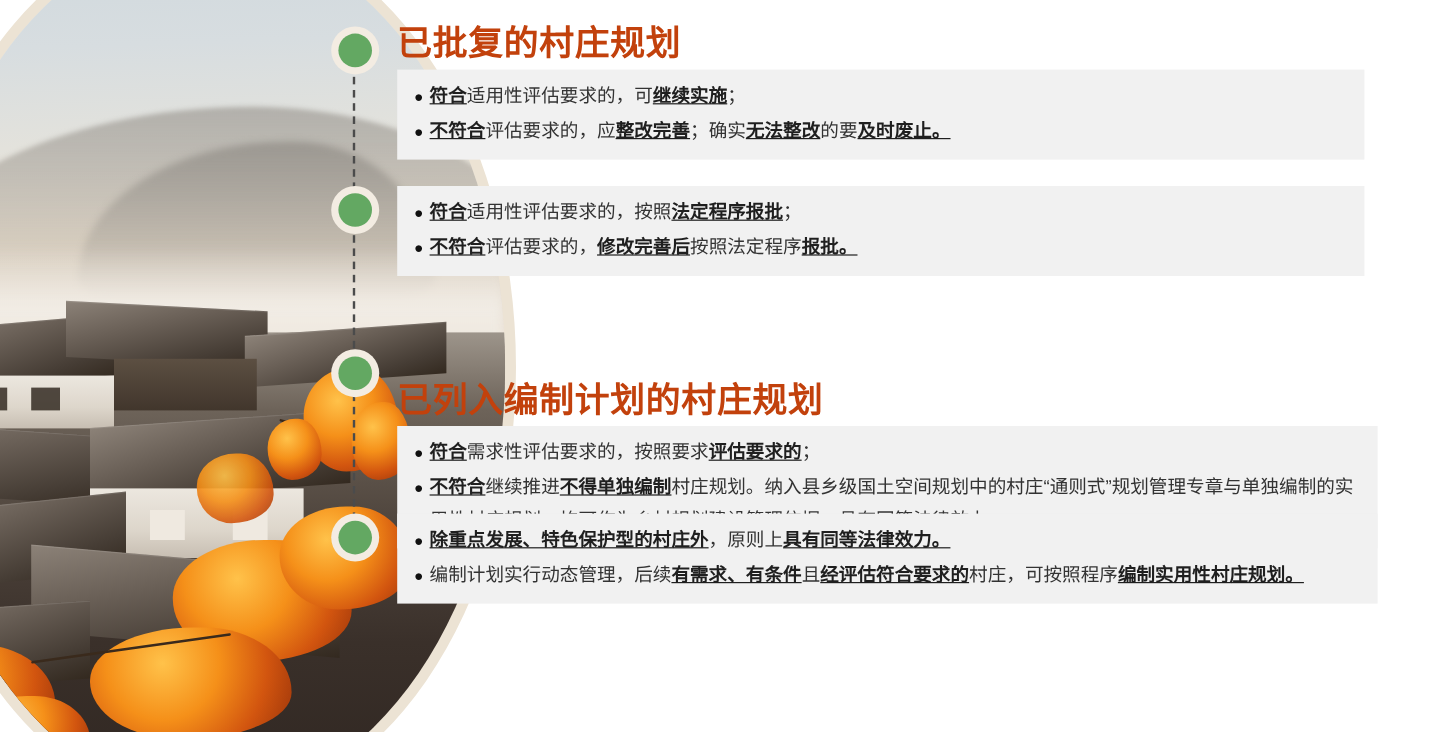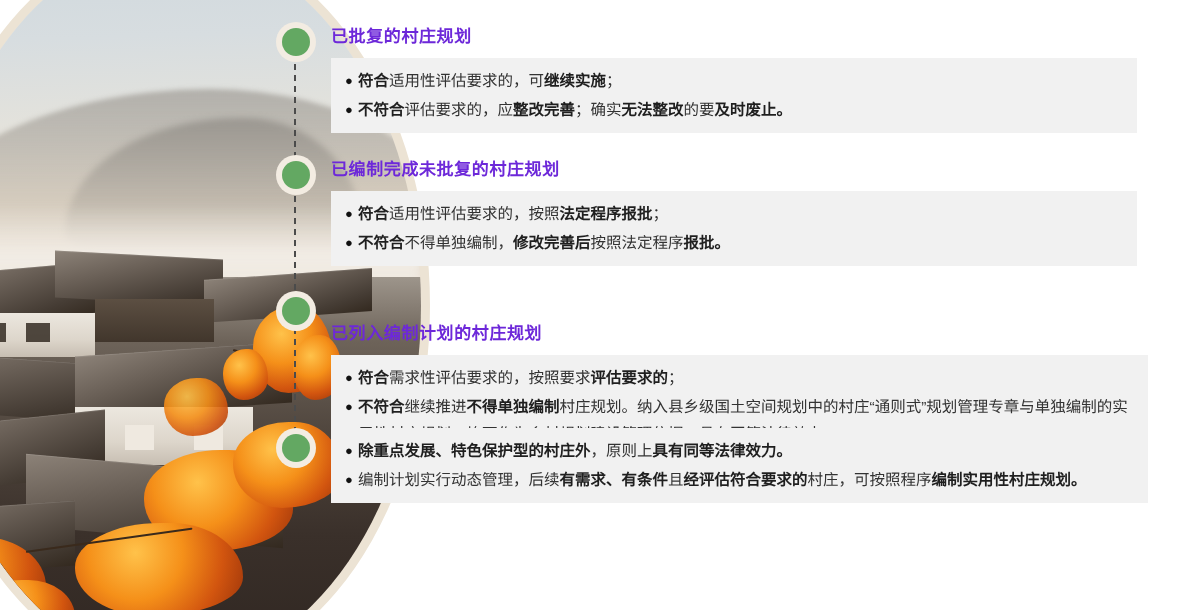--- a/index.html
+++ b/index.html
@@ -100,23 +100,23 @@
     z-index:3;
   }
   .node i{
     display:block;width:28px;height:28px;border-radius:50%;
     background:#63a862;
   }
 
   
   .section{position:absolute;left:331px;}
   .sec-title{
-    color:#6d28d9;
+    color:#c2410c;
     font-weight:bold;
-    font-size:17px;
+    font-size:29px;
     line-height:30px;
     letter-spacing:.6px;
     margin:0 0 6px 0;
     white-space:nowrap;
   }
   .sec-box{
     background:#f1f1f1;
     padding:9px 16px 10px 14px;
     box-sizing:border-box;
   }
@@ -129,21 +129,21 @@
     margin:0;
   }
   .bullet-row + .bullet-row{margin-top:2px;}
   .dot{
     flex:0 0 auto;
     width:12px;line-height:27px;
     font-size:13px;color:#111;
     margin-right:1px;
   }
   .btext{flex:1 1 auto;}
-  .b{font-weight:bold;}
+  .b{font-weight:bold;text-decoration:underline;}
   .n{font-weight:normal;color:#333;}
 
   
   #sec1 .sec-box{width:806px;}
   #sec2 .sec-box{width:806px;}
   #sec3 .sec-box{width:817px;}
   #sec4 .sec-box{width:817px;}
 </style>
 </head>
 <body>
@@ -221,32 +221,31 @@
     <p class="bullet-row">
       <span class="dot">●</span>
       <span class="btext">
         <span class="b">不符合</span><span class="n">评估要求的，应</span><span class="b">整改完善</span><span class="n">；确实</span><span class="b">无法整改</span><span class="n">的要</span><span class="b">及时废止。</span>
       </span>
     </p>
   </div>
 </div>
 
 <div class="section" id="sec2" style="top:155px;">
-  <h2 class="sec-title">已编制完成未批复的村庄规划</h2>
   <div class="sec-box">
     <p class="bullet-row">
       <span class="dot">●</span>
       <span class="btext">
         <span class="b">符合</span><span class="n">适用性评估要求的，按照</span><span class="b">法定程序报批</span><span class="n">；</span>
       </span>
     </p>
     <p class="bullet-row">
       <span class="dot">●</span>
       <span class="btext">
-        <span class="b">不符合</span><span class="n">不得单独编制，</span><span class="b">修改完善后</span><span class="n">按照法定程序</span><span class="b">报批。</span>
+        <span class="b">不符合</span><span class="n">评估要求的，</span><span class="b">修改完善后</span><span class="n">按照法定程序</span><span class="b">报批。</span>
       </span>
     </p>
   </div>
 </div>
 
 <div class="section" id="sec3" style="top:291px;margin-top:28px;">
   <h2 class="sec-title">已列入编制计划的村庄规划</h2>
   <div class="sec-box">
     <p class="bullet-row">
       <span class="dot">●</span>

